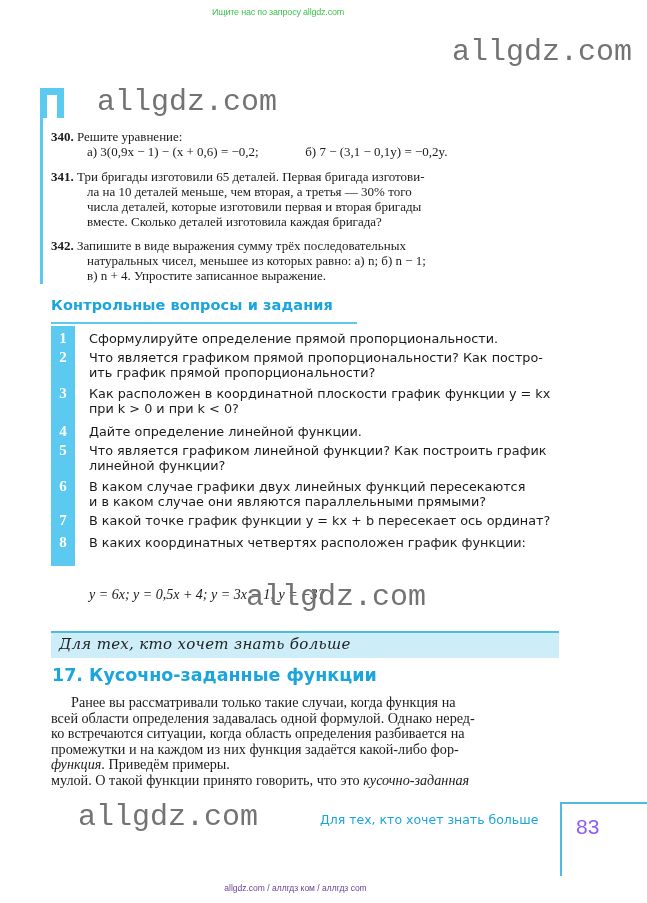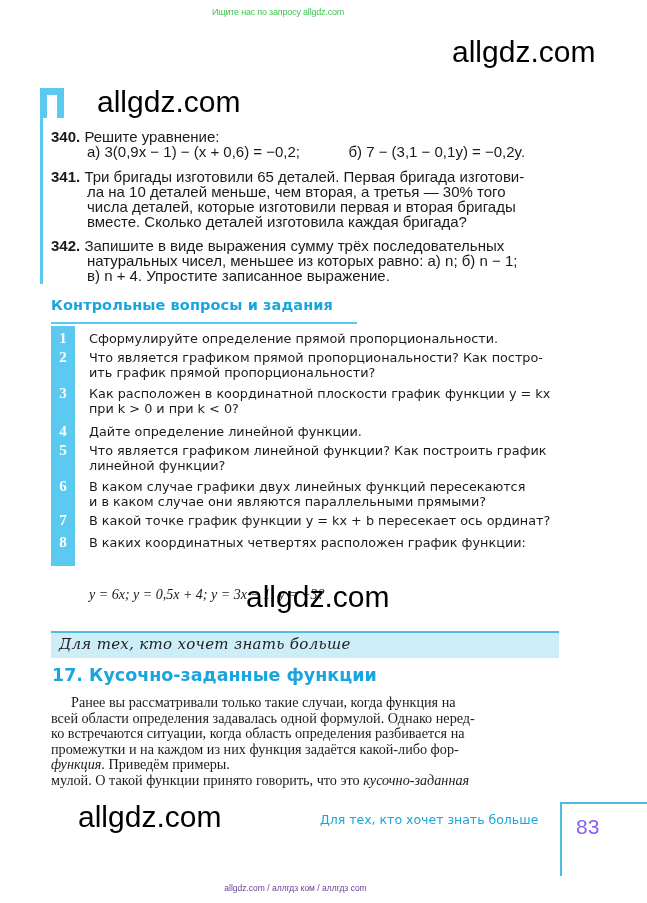--- a/index.html
+++ b/index.html
@@ -1,26 +1,26 @@
 <!DOCTYPE html>
 <html><head>
 <meta charset="utf-8">
 <style>
   html, body { margin: 0; padding: 0; background: #ffffff; }
   body { width: 647px; height: 903px; position: relative; overflow: hidden; font-family: "DejaVu Serif", serif; color: #1a1a1a; }
   .abs { position: absolute; }
 
   .top-banner { left: 0; width: 556px; top: 7px; text-align: center; font-family: "Liberation Sans", sans-serif; font-size: 9px; color: #3fc44f; letter-spacing: -0.2px; }
-  .wm { font-family: Liberation Sans, sans-serif; color: #000000; font-size: 30px; letter-spacing: 0px; }
+  .wm { font-family: Liberation Mono, monospace; color: #737373; font-size: 30px; letter-spacing: 0px; }
 
   .left-rule { left: 40px; top: 88px; width: 3px; height: 196px; background: #5ccaf0; }
   .p-logo { left: 40px; top: 88px; width: 24px; height: 30px; background: #5ccaf0; }
   .p-logo .inner { position: absolute; left: 7px; top: 7px; width: 10px; height: 23px; background: #fff; }
 
-  .problem { left: 51px; width: 510px; font-family: Liberation Sans, sans-serif; font-size: 15px; line-height: 15px; text-align: justify; }
+  .problem { left: 51px; width: 510px; font-family: Liberation Serif, serif; font-size: 13px; line-height: 15px; text-align: justify; }
   .problem .num { font-weight: bold; }
   .problem .line { display: block; white-space: nowrap; }
 
   .cq-title { left: 51px; top: 297px; font-family: "DejaVu Sans", sans-serif; font-weight: bold; font-size: 14.5px; color: #1ba5dd; letter-spacing: 0.1px; }
   .cq-underline { left: 51px; top: 322px; width: 306px; height: 2px; background: #5ccaf0; }
   .cq-numbar { left: 51px; top: 326px; width: 24px; height: 240px; background: #5ccaf0; }
   .cq-item { left: 51px; width: 510px; font-family: "DejaVu Sans", sans-serif; font-size: 12.8px; line-height: 15px; color: #1a1a1a; }
   .cq-item .n { position: absolute; left: 0; width: 24px; text-align: center; font-family: "Liberation Serif", serif; font-weight: bold; font-size: 15px; color: #ffffff; }
   .cq-item .t { position: absolute; left: 38px; width: 472px; text-align: justify; }
   .cq-item .t span.l { display: block; white-space: nowrap; }

